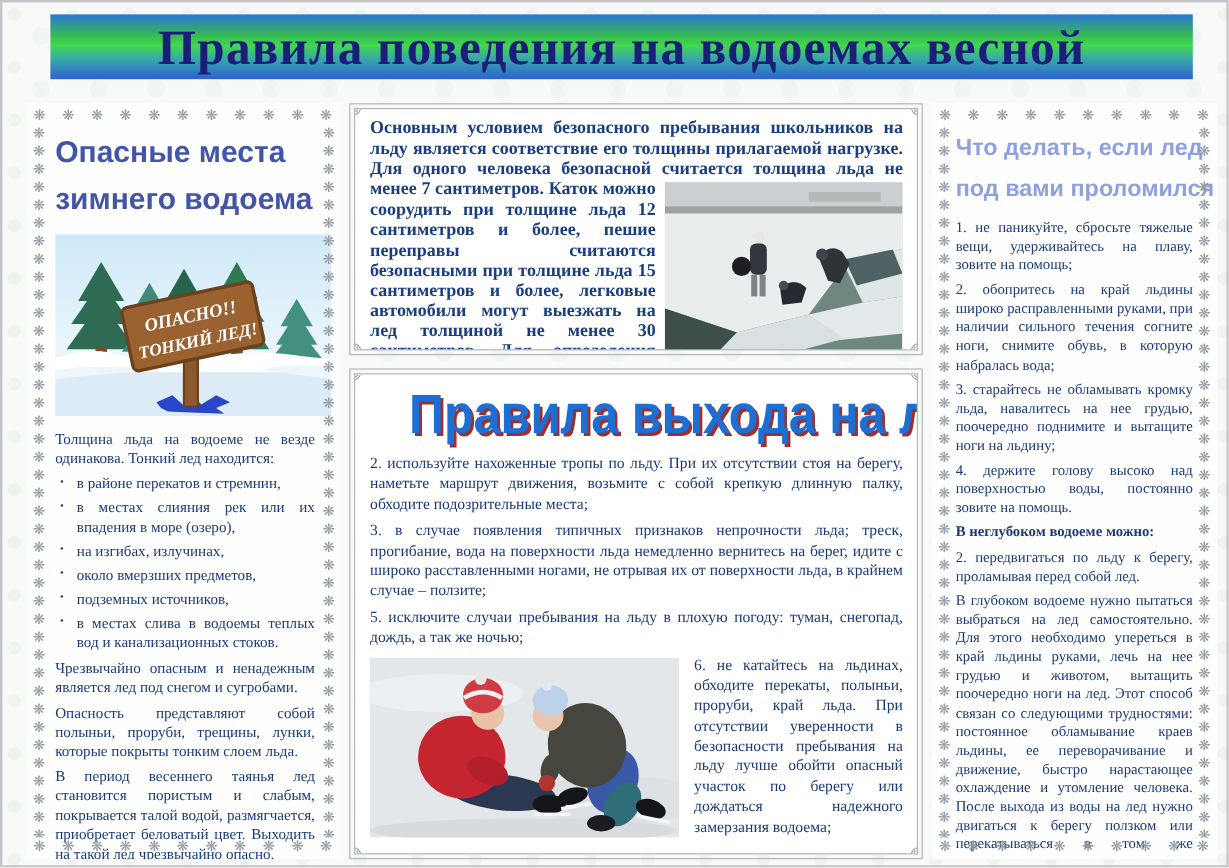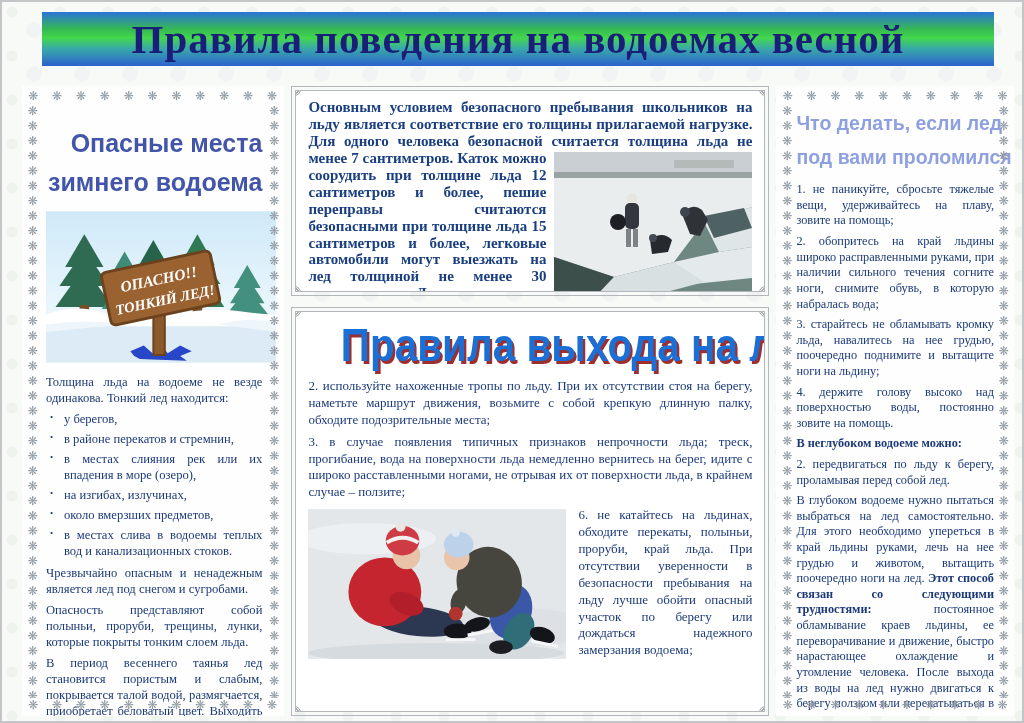--- a/index.html
+++ b/index.html
@@ -35,21 +35,21 @@
              white-space:nowrap; color:#9099a2; font-size:12px; letter-spacing:5px;
              line-height:16px; text-align:center; font-family:"DejaVu Sans", sans-serif;}
   .snow-row.top{ top:2px; } .snow-row.bottom{ bottom:3px; }
   .snow-col{ position:absolute; top:18px; bottom:18px; width:15px; overflow:hidden;
              color:#9099a2; font-size:12px; line-height:15px; text-align:center;
              font-family:"DejaVu Sans", sans-serif; word-break:break-all; }
   .snow-col.left{ left:3px; } .snow-col.right{ right:3px; }
 
   
   .left-panel{ width:276px; padding:20px 22px 20px 24px; }
-  .left-heading{ text-align:right; margin-top:18px; margin-bottom:6px;}
+  .left-heading{ text-align:left; margin-top:2px; margin-bottom:6px;}
   .left-heading span{
     display:block; font-family:"Liberation Sans", sans-serif; font-weight:bold;
     font-size:25px; line-height:1.55; color:#4355a9;
   }
   .cartoon{ display:block; margin:2px auto 8px auto; }
   .lp{ font-size:12.6px; line-height:1.28; color:#1c3a78; text-align:justify; margin:5px 0; }
   .lp b, .lp strong{ font-weight:normal; }
   ul.lp-list{ list-style:none; margin:2px 0 4px 2px; }
   ul.lp-list li{ position:relative; padding-left:16px; font-size:12.6px; line-height:1.28;
                  color:#1c3a78; margin:4px 0; text-align:justify;}
@@ -82,21 +82,21 @@
   
   .right-panel{ width:250px; padding:16px 20px 14px 20px; }
   .right-heading{ text-align:center; margin:4px 0 8px 0; }
   .right-heading span{
     display:block; font-family:"Liberation Sans", sans-serif; font-weight:bold;
     font-size:19.5px; line-height:1.75; color:#8fa0e0;
     text-shadow:1px 1px 0 #ffffff,-1px -1px 0 #ffffff,1px -1px 0 #ffffff,-1px 1px 0 #ffffff;
     white-space:nowrap;
   }
   .rp{ font-size:12.3px; line-height:1.27; color:#1c3a78; text-align:justify; margin:5px 0; }
-  .rp b, .rp strong{ font-weight:bold; }
+  .rp b, .rp strong{ font-weight:normal; }
   .subhead{ font-weight:bold; }
 </style>
 </head>
 <body>
 
 <div class="page">
 
   <header class="banner">
     <h1>Правила поведения на водоемах весной</h1>
   </header>
@@ -167,25 +167,25 @@
         <g transform="translate(120,82) rotate(-12)">
           <rect x="-58" y="-30" width="116" height="56" rx="5" fill="#9a6231" stroke="#6b421d" stroke-width="3"></rect>
           <text x="0" y="-6" text-anchor="middle" font-family="Liberation Serif, serif" font-size="16" font-style="italic" font-weight="bold" fill="#ffffff">ОПАСНО!!</text>
           <text x="2" y="16" text-anchor="middle" font-family="Liberation Serif, serif" font-size="15" font-style="italic" font-weight="bold" fill="#ffffff">ТОНКИЙ ЛЕД!</text>
         </g>
       </svg>
 
       <p class="lp"><span>Толщина льда на водоеме не везде одинакова.</span> <strong>Тонкий лед находится:</strong></p>
 
       <ul class="lp-list">
-        <li>у берегов,</li>
         <li>в районе перекатов и стремнин,</li>
         <li>в местах слияния рек или их впадения в море (озеро),</li>
         <li>на изгибах, излучинах,</li>
         <li>около вмерзших предметов,</li>
+        <li>подземных источников,</li>
         <li>в местах слива в водоемы теплых вод и канализационных стоков.</li>
       </ul>
 
       <p class="lp">Чрезвычайно опасным и ненадежным является лед под снегом и сугробами.</p>
       <p class="lp">Опасность представляют собой полыньи, проруби, трещины, лунки, которые покрыты тонким слоем льда.</p>
       <p class="lp">В период весеннего таянья лед становится пористым и слабым, покрывается талой водой, размягчается, приобретает беловатый цвет. Выходить на такой лед чрезвычайно опасно.</p>
 
     </aside>
 
     <main class="middle">
@@ -231,20 +231,21 @@
       <section class="framed rules-panel">
         <span class="screw tl"></span>
         <span class="screw tr"></span>
         <span class="screw bl"></span>
         <span class="screw br"></span>
 
         <h2 class="rules-title"><span>Правила выхода на лед</span></h2>
 
         <p class="ri">2. используйте нахоженные тропы по льду. При их отсутствии стоя на берегу, наметьте маршрут движения, возьмите с собой крепкую длинную палку, обходите подозрительные места;</p>
         <p class="ri">3. в случае появления типичных признаков непрочности льда; треск, прогибание, вода на поверхности льда немедленно вернитесь на берег, идите с широко расставленными ногами, не отрывая их от поверхности льда, в крайнем случае – ползите;</p>
+        <p class="ri">5. исключите случаи пребывания на льду в плохую погоду: туман, снегопад, дождь, а так же ночью;</p>
 
         <div class="rules-bottom">
           <span class="kids-photo">
             <svg width="258" height="150" viewBox="0 0 262 152">
               <rect width="262" height="152" fill="#e3e7ea"></rect>
               <ellipse cx="60" cy="30" rx="70" ry="16" fill="#edf0f2"></ellipse>
               <ellipse cx="210" cy="120" rx="80" ry="20" fill="#dde1e5"></ellipse>
               <ellipse cx="130" cy="146" rx="130" ry="10" fill="#d6dbdf"></ellipse>
 
               <g>

